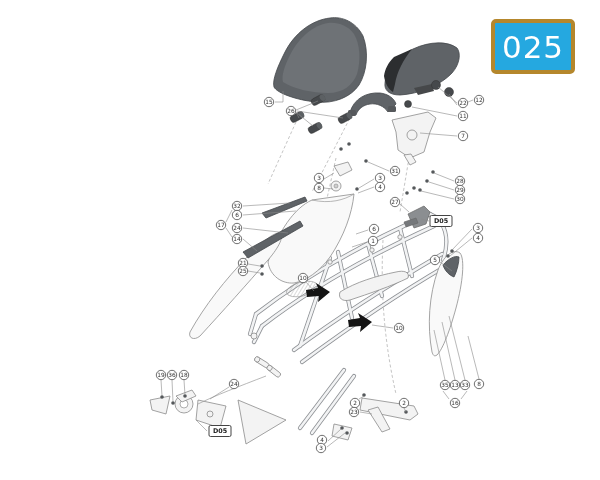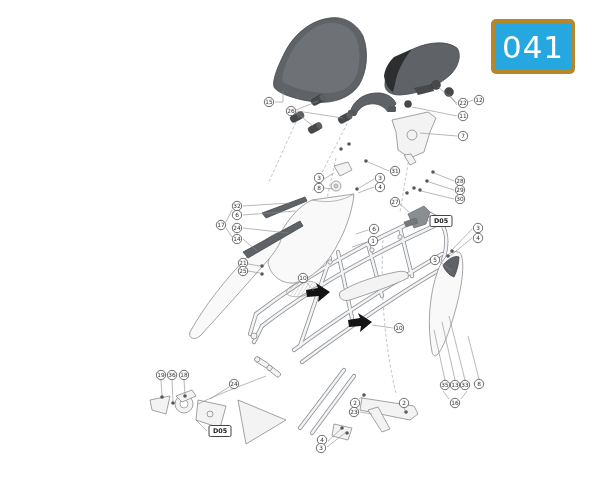--- a/index.html
+++ b/index.html
@@ -418,16 +418,16 @@
           <text x="441" y="223.4" class="ref-t">D05</text>
         </g>
         <g>
           <rect x="209" y="425.5" width="22" height="11" rx="1.5" class="ref-r"></rect>
           <text x="220" y="433.4" class="ref-t">D05</text>
         </g>
       </g>
   </svg>
 
   <div class="badge" style="background: rgb(37, 168, 224); border-color: rgb(181, 135, 44); color: rgb(255, 255, 255);">
-    <span>041</span>
+    <span>025</span>
   </div>
 
 </div>
 
 </body></html>

